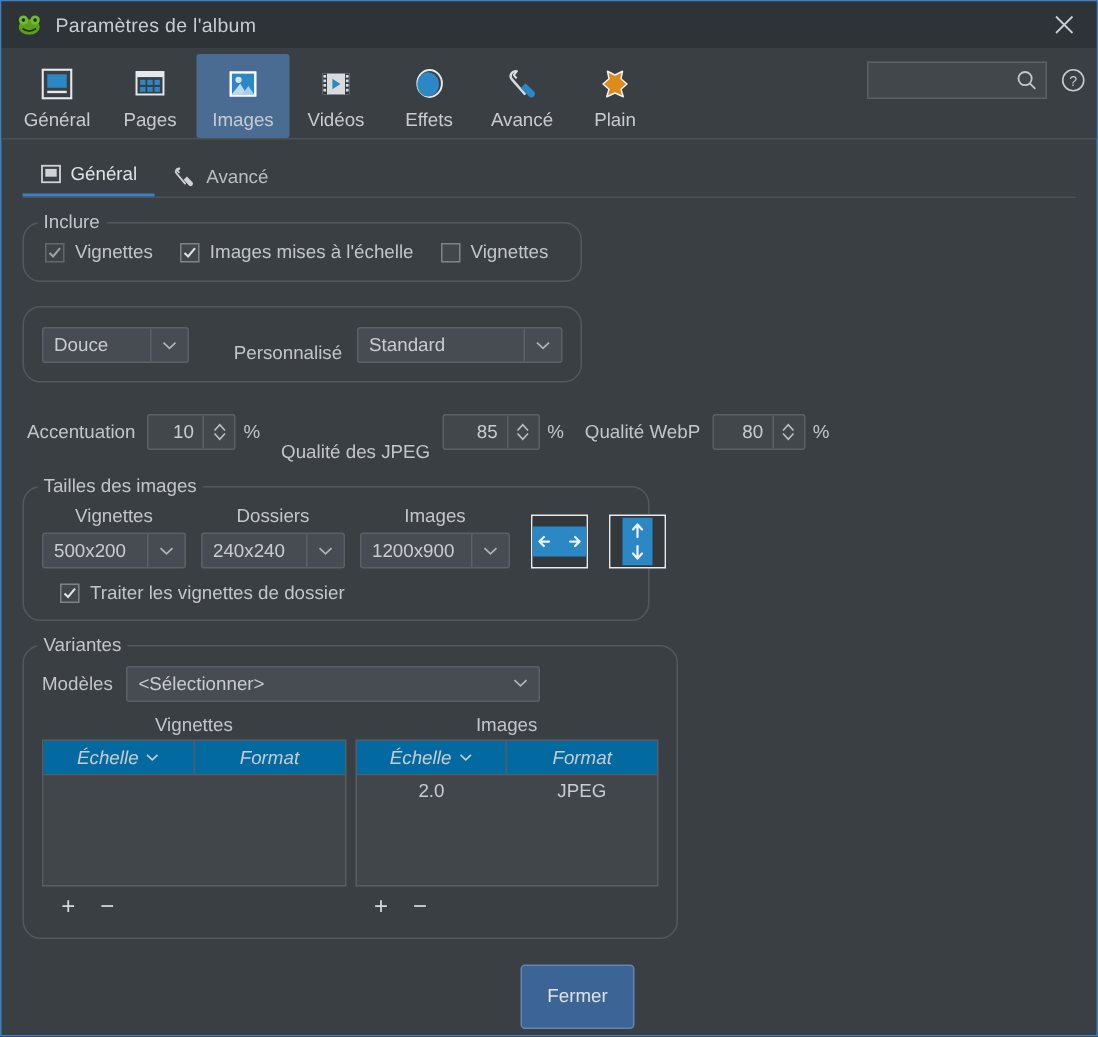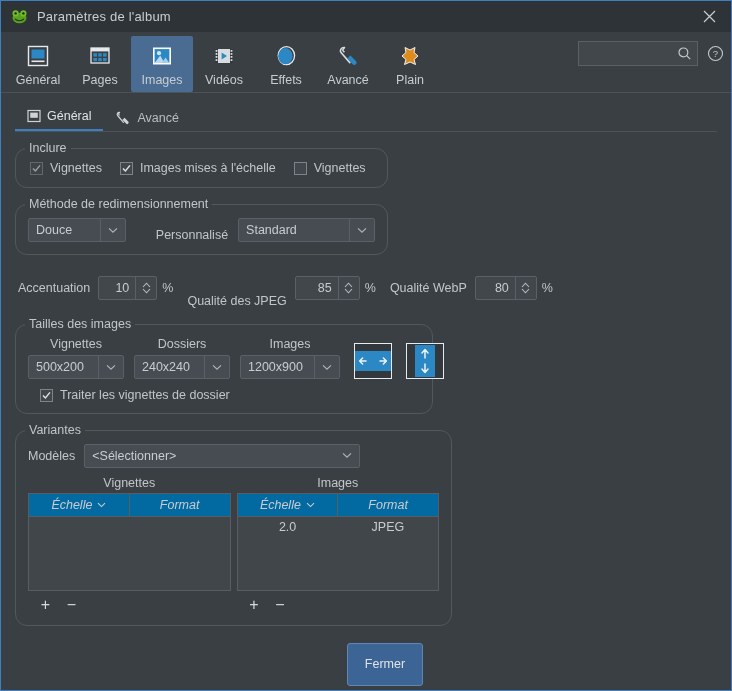--- a/index.html
+++ b/index.html
@@ -398,21 +398,20 @@
           <span class="lbl">Images mises à l'échelle</span>
         </label>
         <label class="cb">
           <span class="box"></span>
           <span class="lbl">Vignettes</span>
         </label>
       </div>
     </div>
 
     <div class="group" style="width:373px;padding:13px 12px 12px 12px;">
-      <div class="g-title">Méthode de redimensionnement</div>
       <div class="method-row">
         <div class="combo" style="width:100px;">
           <span class="val">Douce</span>
           <span class="arrow">
             <svg width="10" height="7" viewBox="0 0 10 7">
                 <path d="M1 1.4 L5 5.2 L9 1.4" stroke="#aeb3b8" stroke-width="1.2" fill="none"></path>
               </svg>
           </span>
         </div>
         <span class="lbl" style="margin:0 10px 0 30px;">Personnalisé</span>

